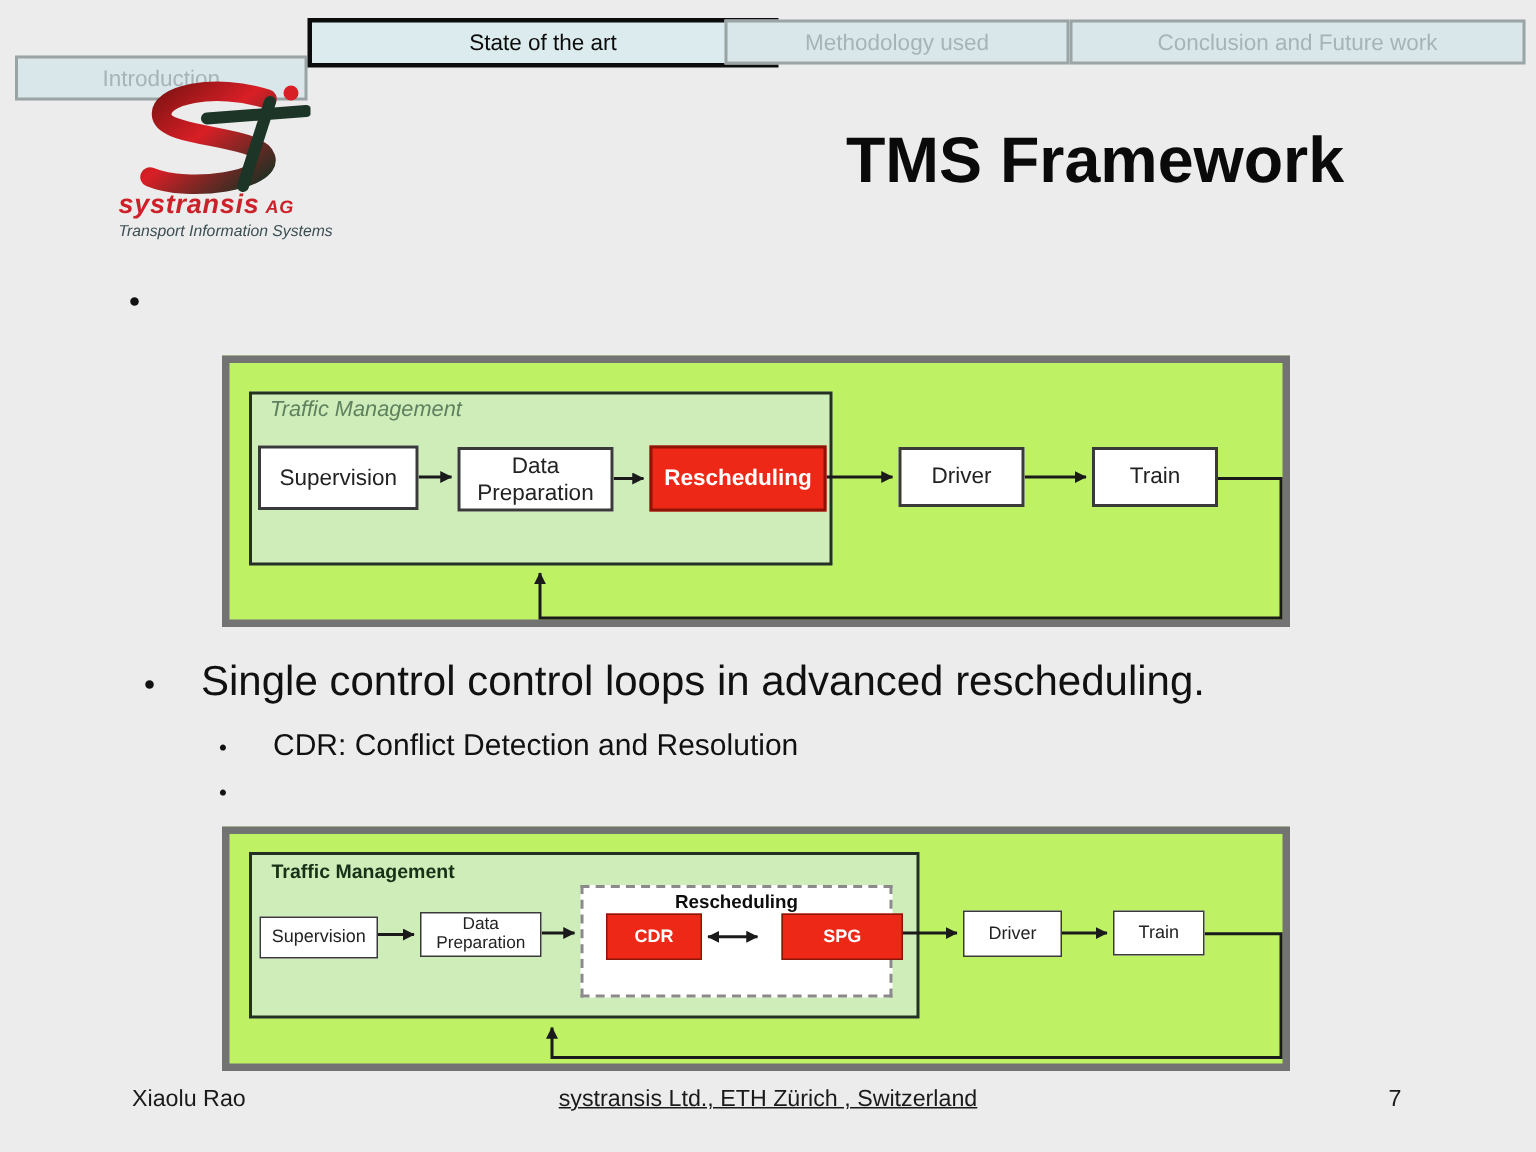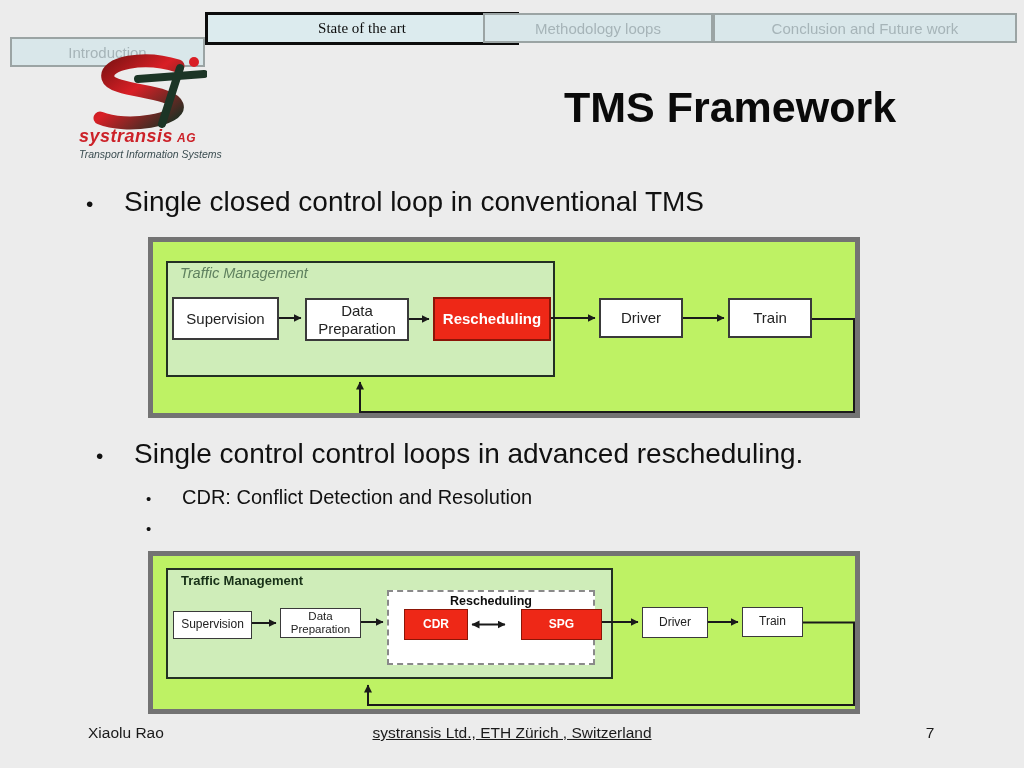--- a/index.html
+++ b/index.html
@@ -16,21 +16,21 @@
     position:absolute;box-sizing:border-box;top:13px;height:30px;
     background:#d9e7ea;border:2px solid #9ba4a4;
     display:flex;align-items:center;justify-content:center;
     font-size:15px;color:#a6b4b8;cursor:pointer;
   }
   .tab.active{
     top:12px;height:33px;
     border:3px solid #0c0c0c;color:#0c0c0c;background:#dcebee;
   }
   #tab1{left:10px;width:195px;margin-top:24px;}
-  #tab2{left:205px;width:314px;font-family:Liberation Serif, serif;}
+  #tab2{left:205px;width:314px;}
   #tab3{left:483px;width:230px;}
   #tab4{left:713px;width:304px;}
 
   
   .logo-brand{left:79px;top:126px;font-style:italic;font-weight:bold;
     font-size:18px;color:#cc2128;letter-spacing:.5px;}
   .logo-brand .suffix{font-size:12px;margin-left:4px;}
   .logo-tagline{left:79px;top:148px;font-style:italic;font-size:10.5px;color:#3c4e52;}
 
   
@@ -64,21 +64,21 @@
   .footer-text{top:724px;font-size:15.5px;color:#1a1a1a;}
   .f-author{left:88px;}
   .f-affil{left:0;width:1024px;text-align:center;text-decoration:underline;}
   .f-page{left:900px;width:60px;text-align:center;}
 </style>
 </head>
 <body>
 
 <div id="tab1" class="tab">Introduction</div>
 <div id="tab2" class="tab active">State of the art</div>
-<div id="tab3" class="tab">Methodology loops</div>
+<div id="tab3" class="tab">Methodology used</div>
 <div id="tab4" class="tab">Conclusion and Future work</div>
 
 <svg class="abs" style="left:82px;top:54px;" width="125" height="76" viewBox="0 0 125 76">
   <defs>
     <linearGradient id="stgrad" x1="0" y1="0" x2="1" y2="1">
       <stop offset="0" stop-color="#7a1212"></stop>
       <stop offset="0.45" stop-color="#d91f26"></stop>
       <stop offset="1" stop-color="#163022"></stop>
     </linearGradient>
   </defs>
@@ -89,21 +89,20 @@
 </svg>
 <div class="abs logo-brand">
   <span>systransis</span><span class="suffix">AG</span>
 </div>
 <div class="abs logo-tagline">Transport Information Systems</div>
 
 <div class="abs slide-title">TMS Framework</div>
 
 <div class="abs bullet-row b1">
   <span class="bullet-dot">•</span>
-  <span>Single closed control loop in conventional TMS</span>
 </div>
 
 <div class="abs panel" style="left:148px;top:237px;width:712px;height:181px;">
   <div class="dg-green" style="left:13px;top:19px;width:389px;height:116px;"></div>
   <svg class="arrow-layer" width="712" height="181" viewBox="0 0 712 181">
     <defs>
       <marker id="ah1" markerWidth="9" markerHeight="9" refX="7.5" refY="4" orient="auto" markerUnits="userSpaceOnUse">
         <path d="M0,0 L8,4 L0,8 z" fill="#1a1a1a"></path>
       </marker>
     </defs>

